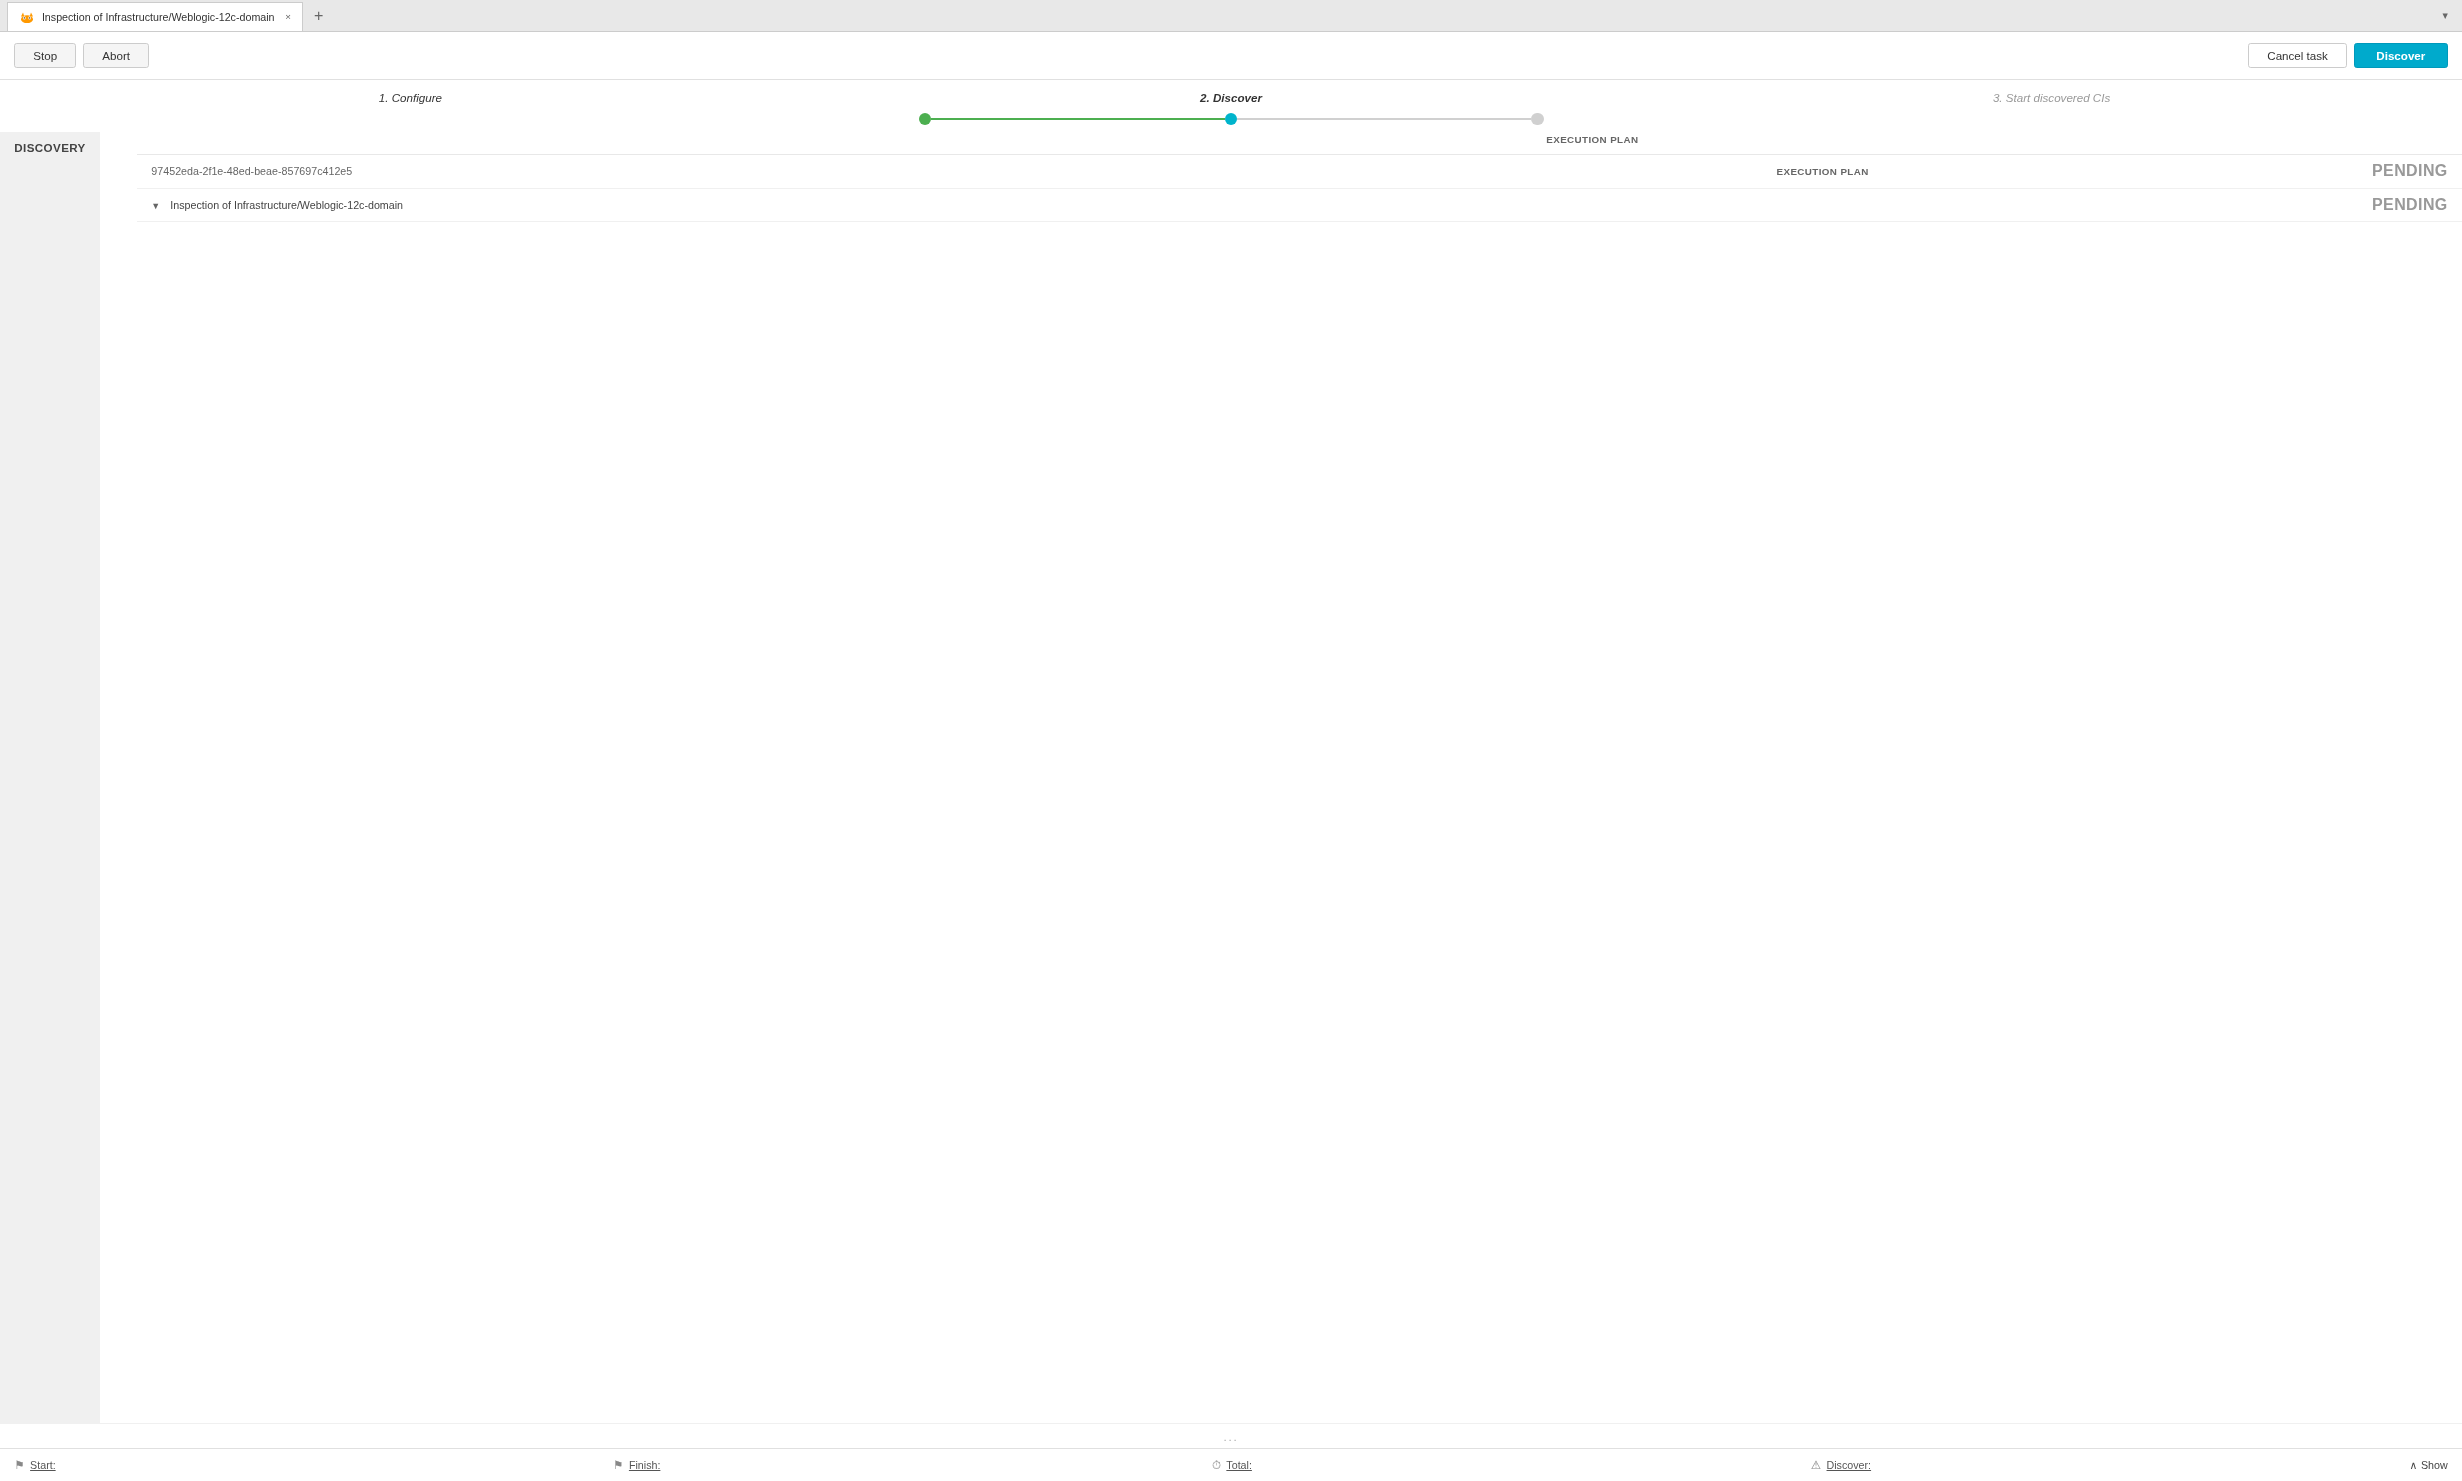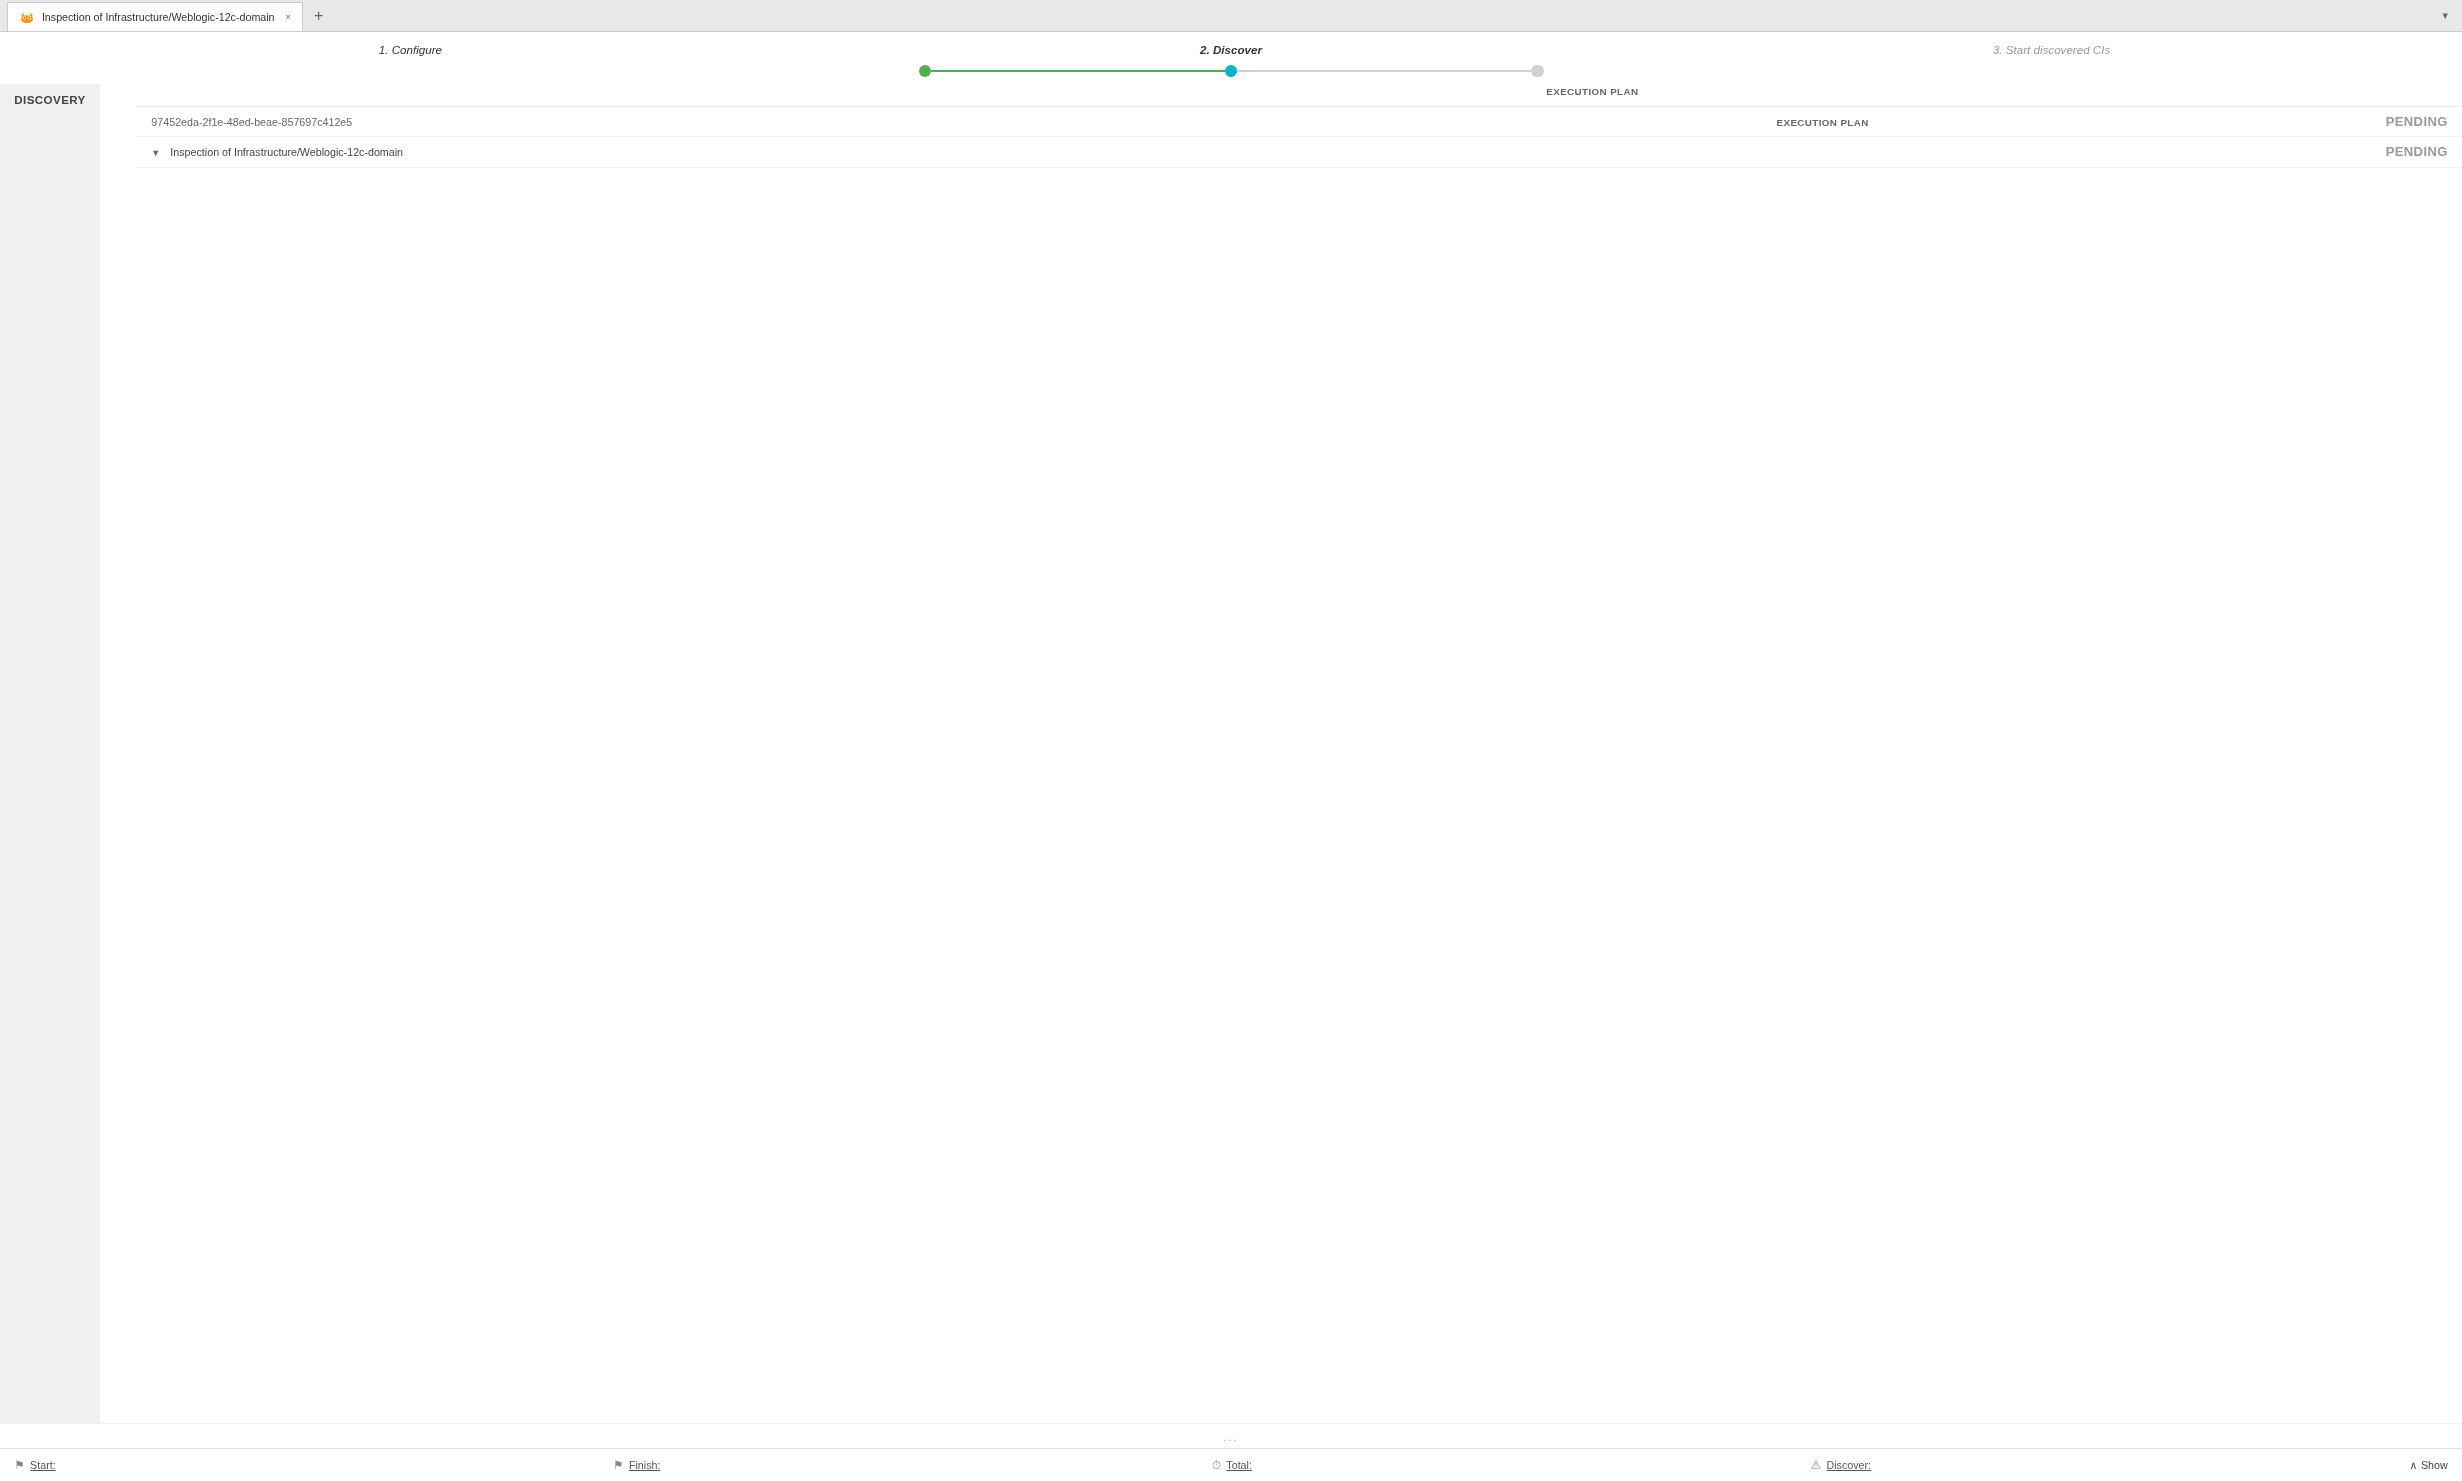--- a/index.html
+++ b/index.html
@@ -174,21 +174,21 @@
       color: #444;
       border-bottom: 0.9px solid #f0f0f0;
     }
     .discovery-table tr.row-id td {
       color: #666;
       font-size: 10.7px;
     }
     .col-id { width: 60%; }
     .col-plan { width: 25%; text-align: center; }
     .col-status { width: 15%; text-align: right; }
-    .status-pending { color: #999; font-size: 13px; font-weight: 700; letter-spacing: 0.4px; }
+    .status-pending { color: #999; font-size: 16px; font-weight: 700; letter-spacing: 0.4px; }
     .expand-icon { margin-right: 7.1px; color: #666; font-size: 9px; }
     .indent-1 { padding-left: 29px; }
     .indent-2 { padding-left: 64px; }
 
     
     .bottom-bar {
       display: flex;
       align-items: center;
       padding: 9px 14.3px;
       border-top: 0.9px solid #e0e0e0;
@@ -258,20 +258,26 @@
     </svg>
     <span>Inspection of Infrastructure/Weblogic-12c-domain</span>
     <span class="tab-close">×</span>
   </div>
   <div class="tab-add">+</div>
   <div class="tab-chevron">▾</div>
 </div>
 
 <div class="main-content">
 
+  <div class="toolbar">
+    <button class="btn">Stop</button>
+    <button class="btn">Abort</button>
+    <button class="btn btn-cancel" style="margin-left:auto;">Cancel task</button>
+    <button class="btn btn-primary">Discover</button>
+  </div>
 
   <div class="steps-row">
     <div class="step-item">
       <span class="step-name">
         <span>1.</span>
         <span>Configure</span>
       </span>
     </div>
     <div class="step-item">
       <span class="step-name bold">

